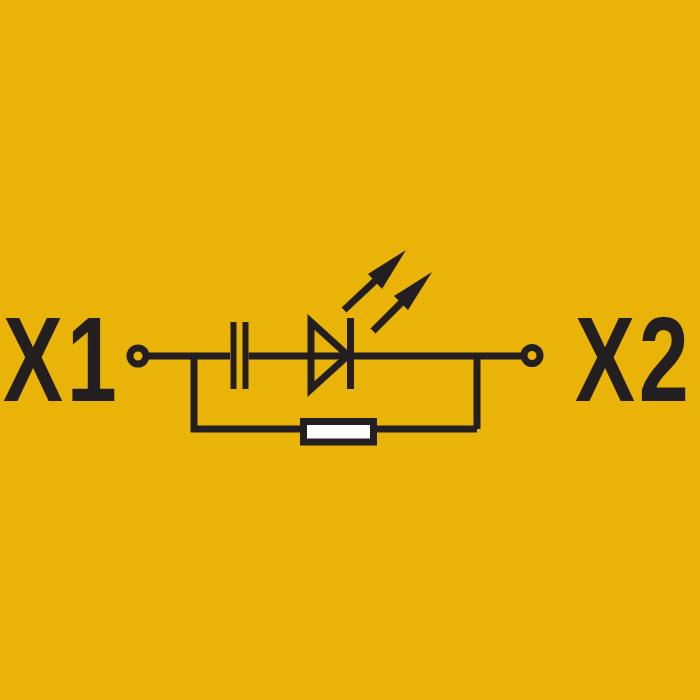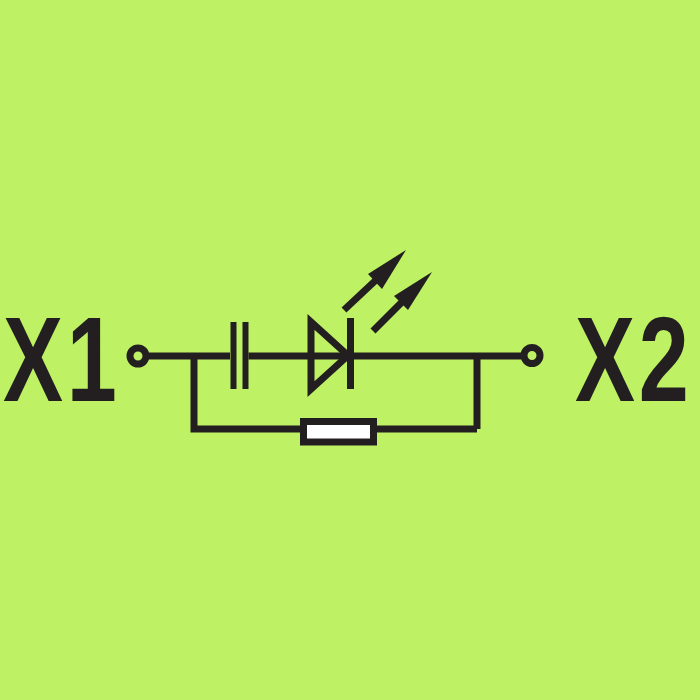--- a/index.html
+++ b/index.html
@@ -4,21 +4,21 @@
 <style>
   html, body {
     margin: 0;
     padding: 0;
     background: #ffffff;
   }
   .canvas {
     position: relative;
     width: 700px;
     height: 700px;
-    background: #bef264;
+    background: #eab308;
     overflow: hidden;
     font-family: "Liberation Sans", sans-serif;
   }
   .schematic-svg {
     position: absolute;
     left: 0;
     top: 0;
   }
   .terminal-label {
     position: absolute;

